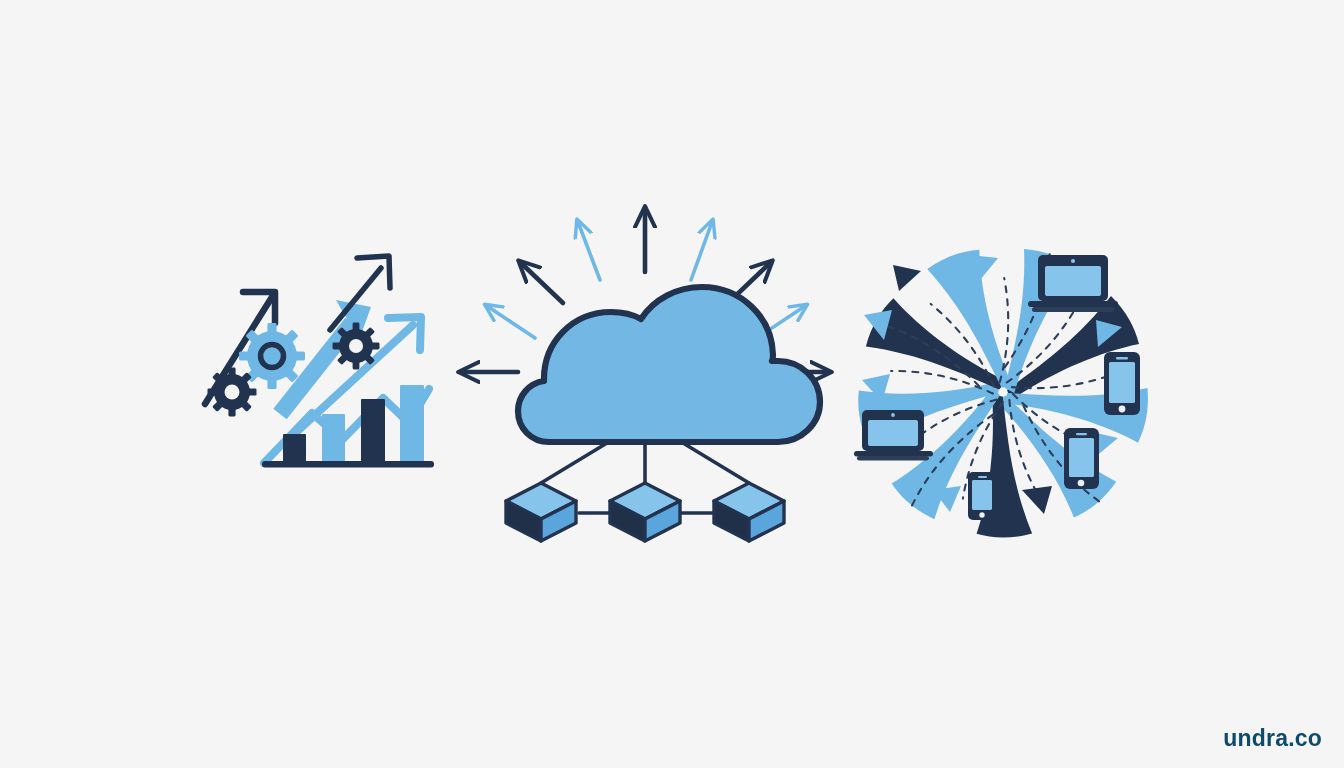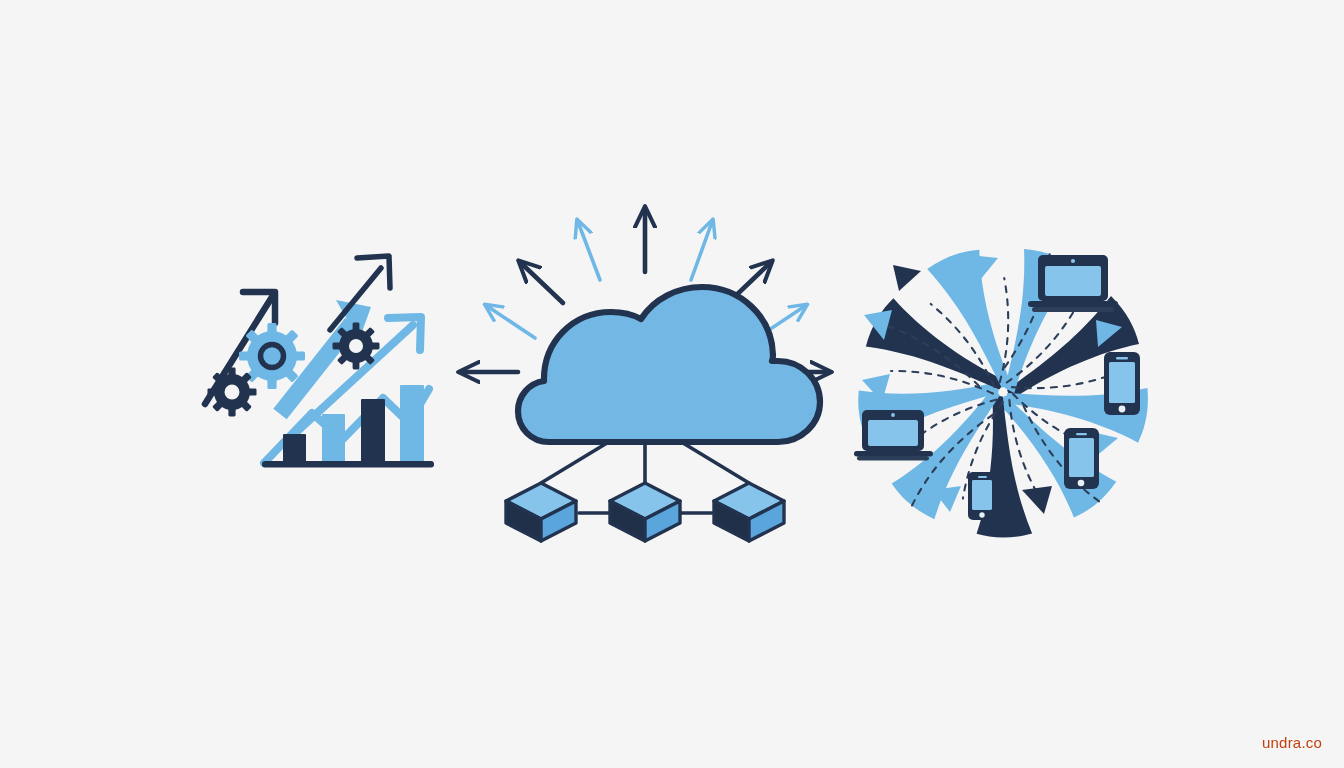--- a/index.html
+++ b/index.html
@@ -24,25 +24,26 @@
     inset: 0;
     width: 1344px;
     height: 768px;
     display: block;
   }
   #watermark {
     position: absolute;
     right: 22px;
     bottom: 18px;
     font-family: "Liberation Sans", sans-serif;
-    font-size: 15px;
+    font-size: 23px;
     letter-spacing: 0.2px;
-    color: #c2410c;
+    color: #0c4a6e;
     user-select: none;
     line-height: 1;
+    font-weight: bold;
   }
 </style>
 </head>
 <body>
 
 <div id="canvas">
 
   <svg id="scene" viewBox="0 0 1344 768" xmlns="http://www.w3.org/2000/svg" aria-hidden="true">
     <defs>
       <clipPath id="vortexClip">

